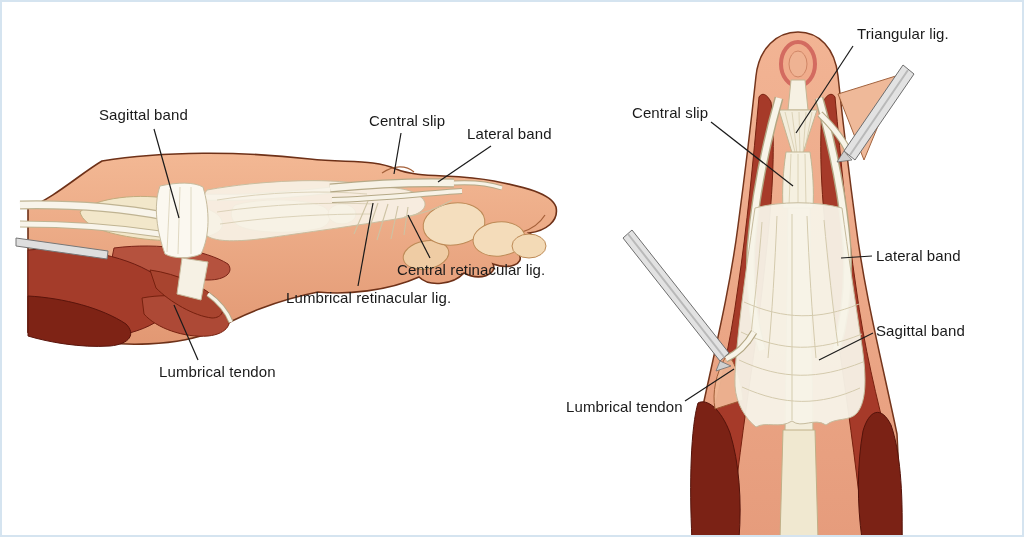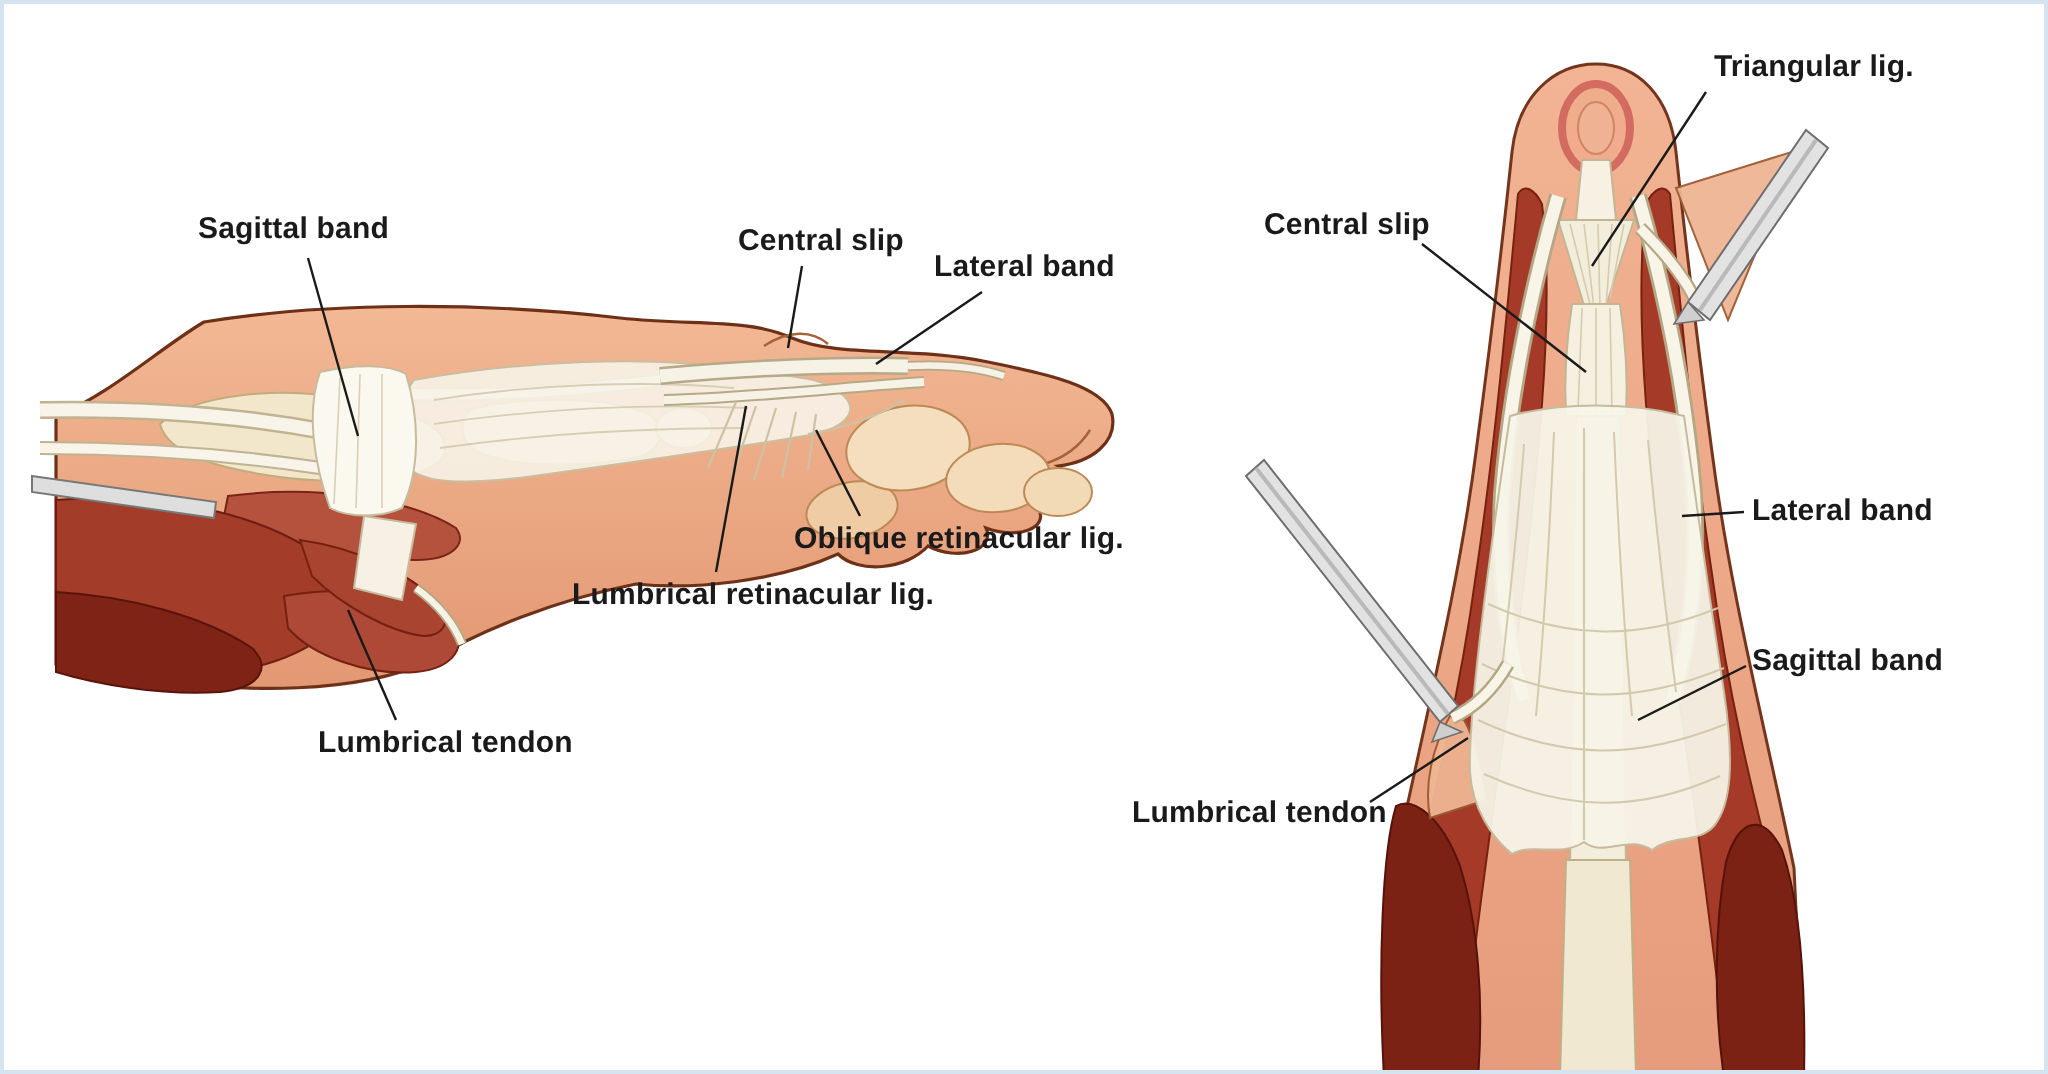--- a/index.html
+++ b/index.html
@@ -4,21 +4,21 @@
 <style>
   html,body{margin:0;padding:0;background:#ffffff;}
   .canvas{
     position:relative;width:1024px;height:537px;box-sizing:border-box;
     border:2px solid #d5e4f0;background:#ffffff;overflow:hidden;
     font-family:"Liberation Sans",sans-serif;
   }
   .canvas svg{position:absolute;left:0;top:0;}
   .lbl{
     position:absolute;font-size:15px;line-height:1.15;color:#1a1a1a;
-    white-space:nowrap;letter-spacing:0.1px;font-weight:bold;
+    white-space:nowrap;letter-spacing:0.1px;
   }
 </style>
 </head>
 <body>
 
 <div class="canvas">
 
 <svg width="1024" height="537" viewBox="0 0 1024 537">
   <defs>
     <linearGradient id="skinL" x1="0" y1="0" x2="0" y2="1">
@@ -176,21 +176,21 @@
     <line x1="709" y1="120" x2="791" y2="184"></line>
     <line x1="870" y1="254" x2="839" y2="256"></line>
     <line x1="871" y1="331" x2="817" y2="358"></line>
     <line x1="683" y1="399" x2="732" y2="367"></line>
   </g>
 </svg>
 
 <div class="lbl" style="left:97px;top:104px">Sagittal band</div>
 <div class="lbl" style="left:367px;top:110px">Central slip</div>
 <div class="lbl" style="left:465px;top:123px">Lateral band</div>
-<div class="lbl" style="left:395px;top:259px">Oblique retinacular lig.</div>
+<div class="lbl" style="left:395px;top:259px">Central retinacular lig.</div>
 <div class="lbl" style="left:284px;top:287px">Lumbrical retinacular lig.</div>
 <div class="lbl" style="left:157px;top:361px">Lumbrical tendon</div>
 <div class="lbl" style="left:855px;top:23px">Triangular lig.</div>
 <div class="lbl" style="left:630px;top:102px">Central slip</div>
 <div class="lbl" style="left:874px;top:245px">Lateral band</div>
 <div class="lbl" style="left:874px;top:320px">Sagittal band</div>
 <div class="lbl" style="left:564px;top:396px">Lumbrical tendon</div>
 
 </div>
 

